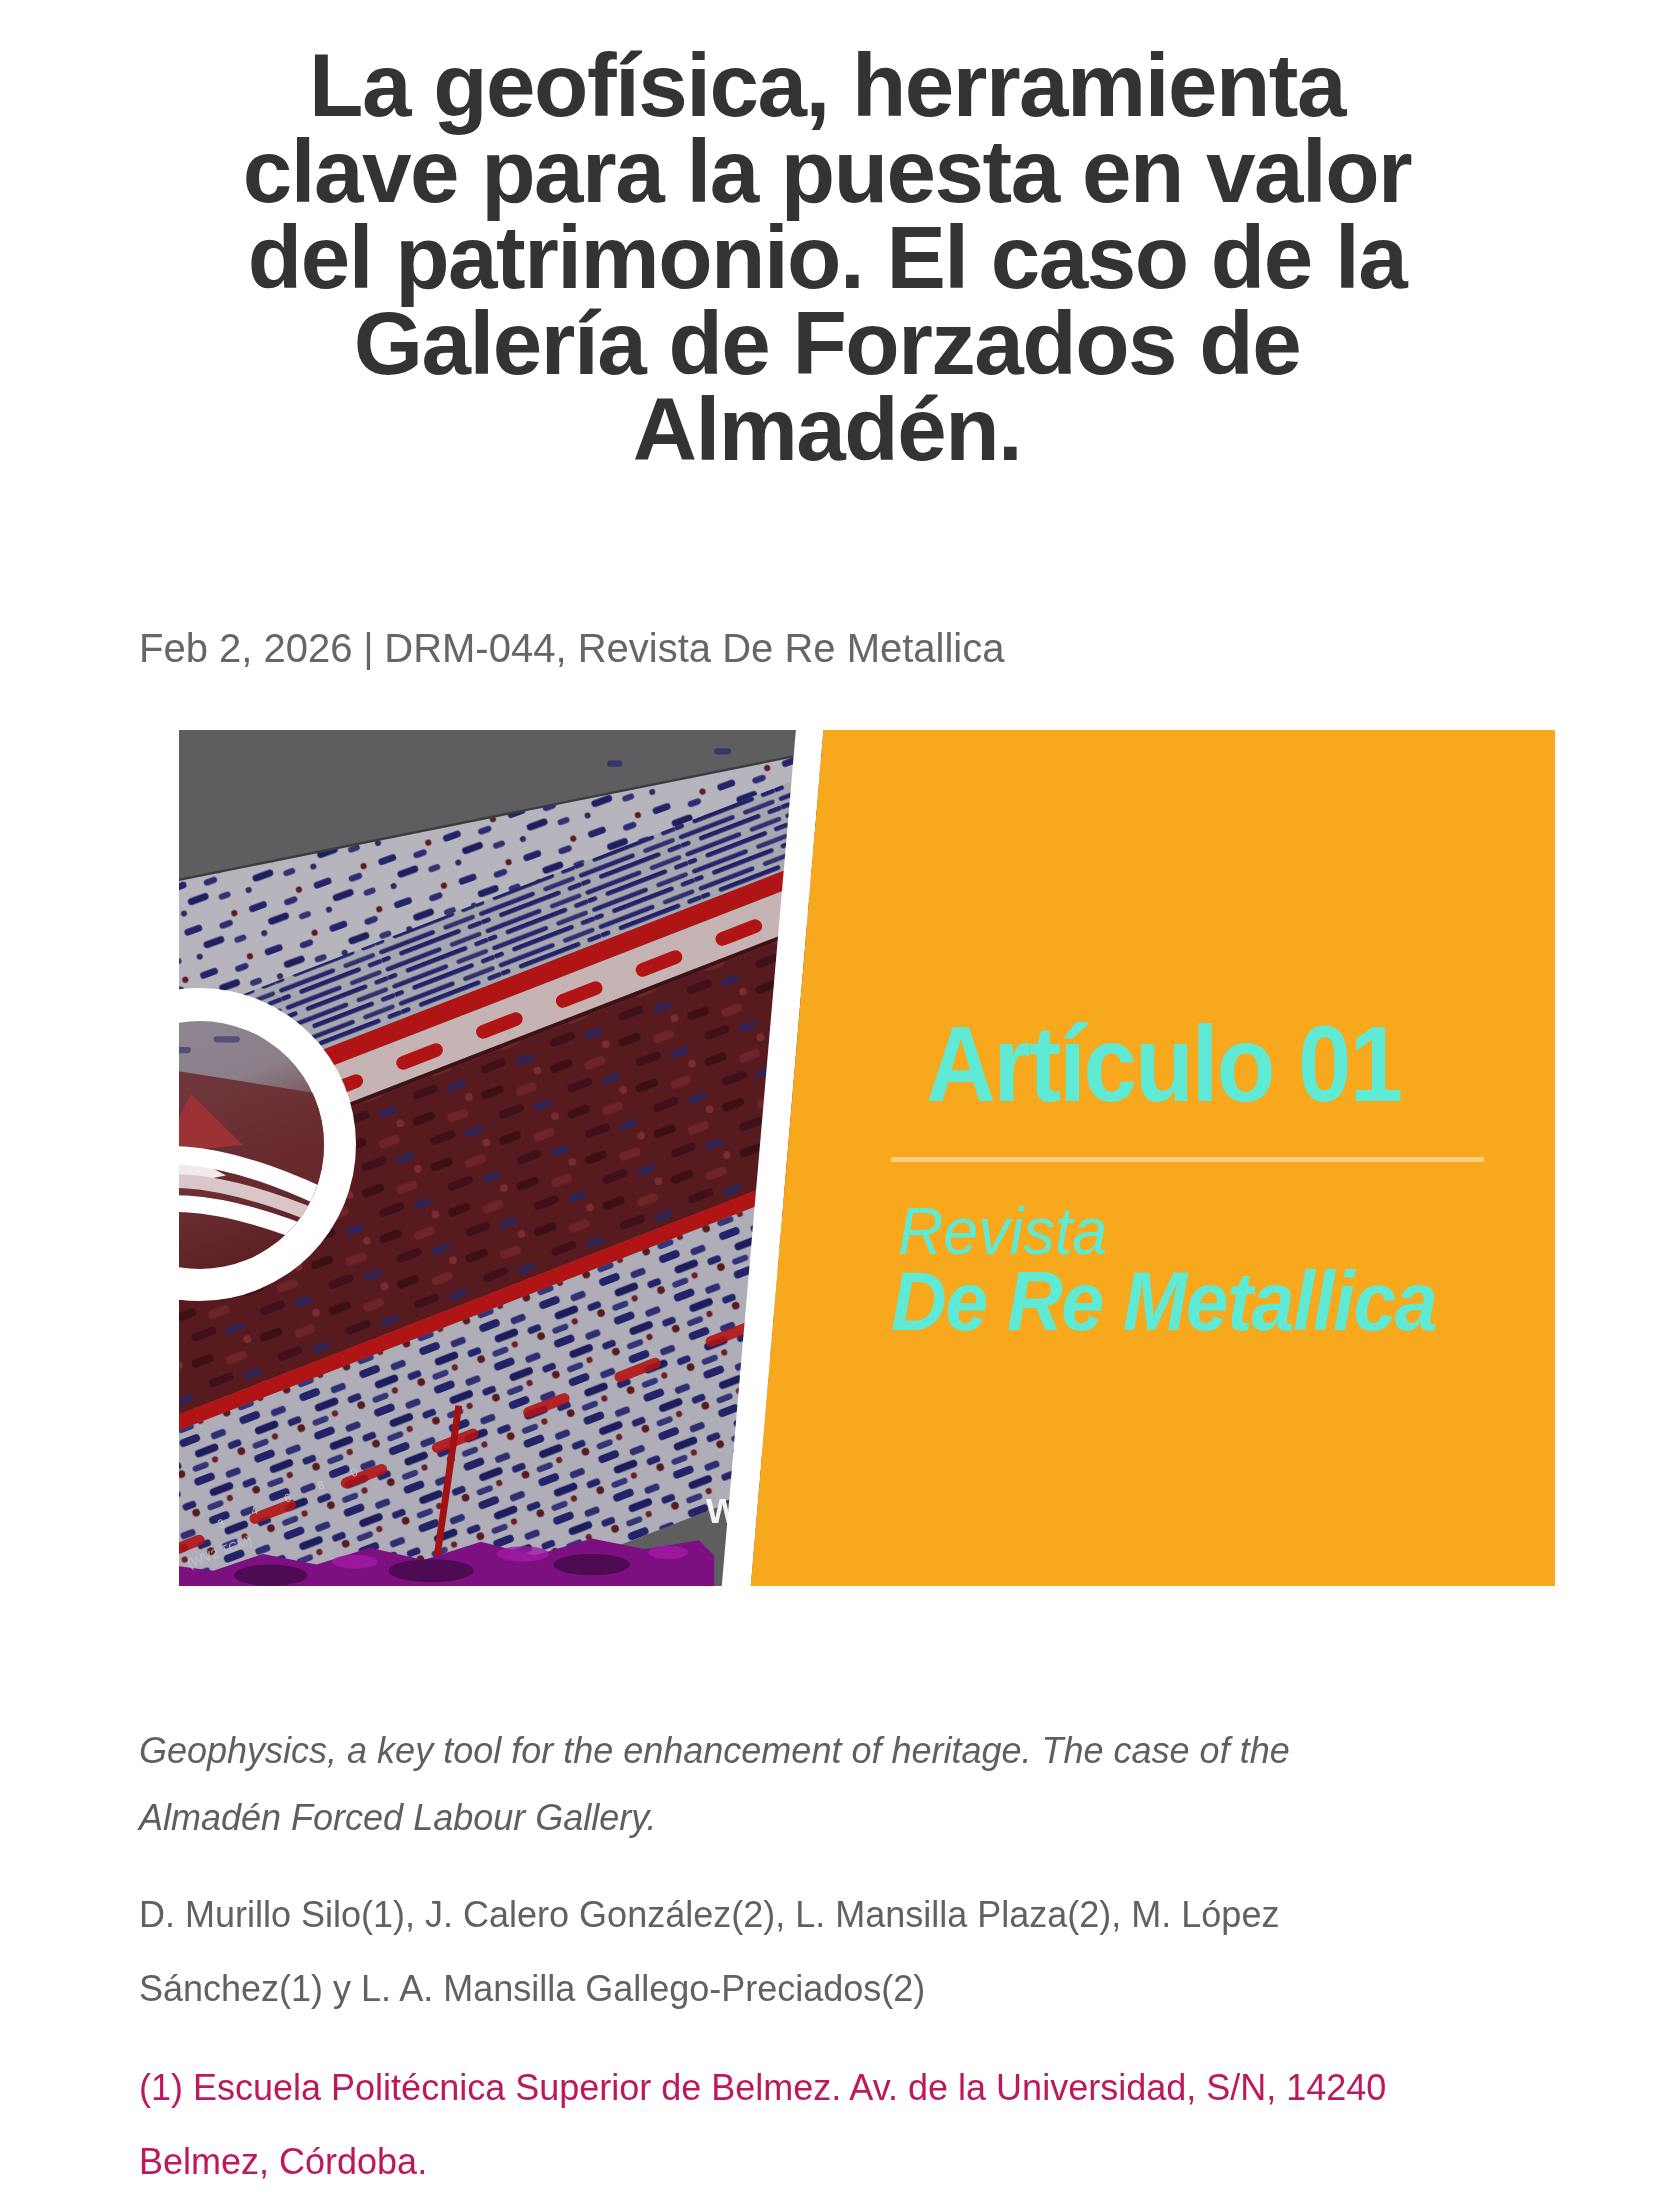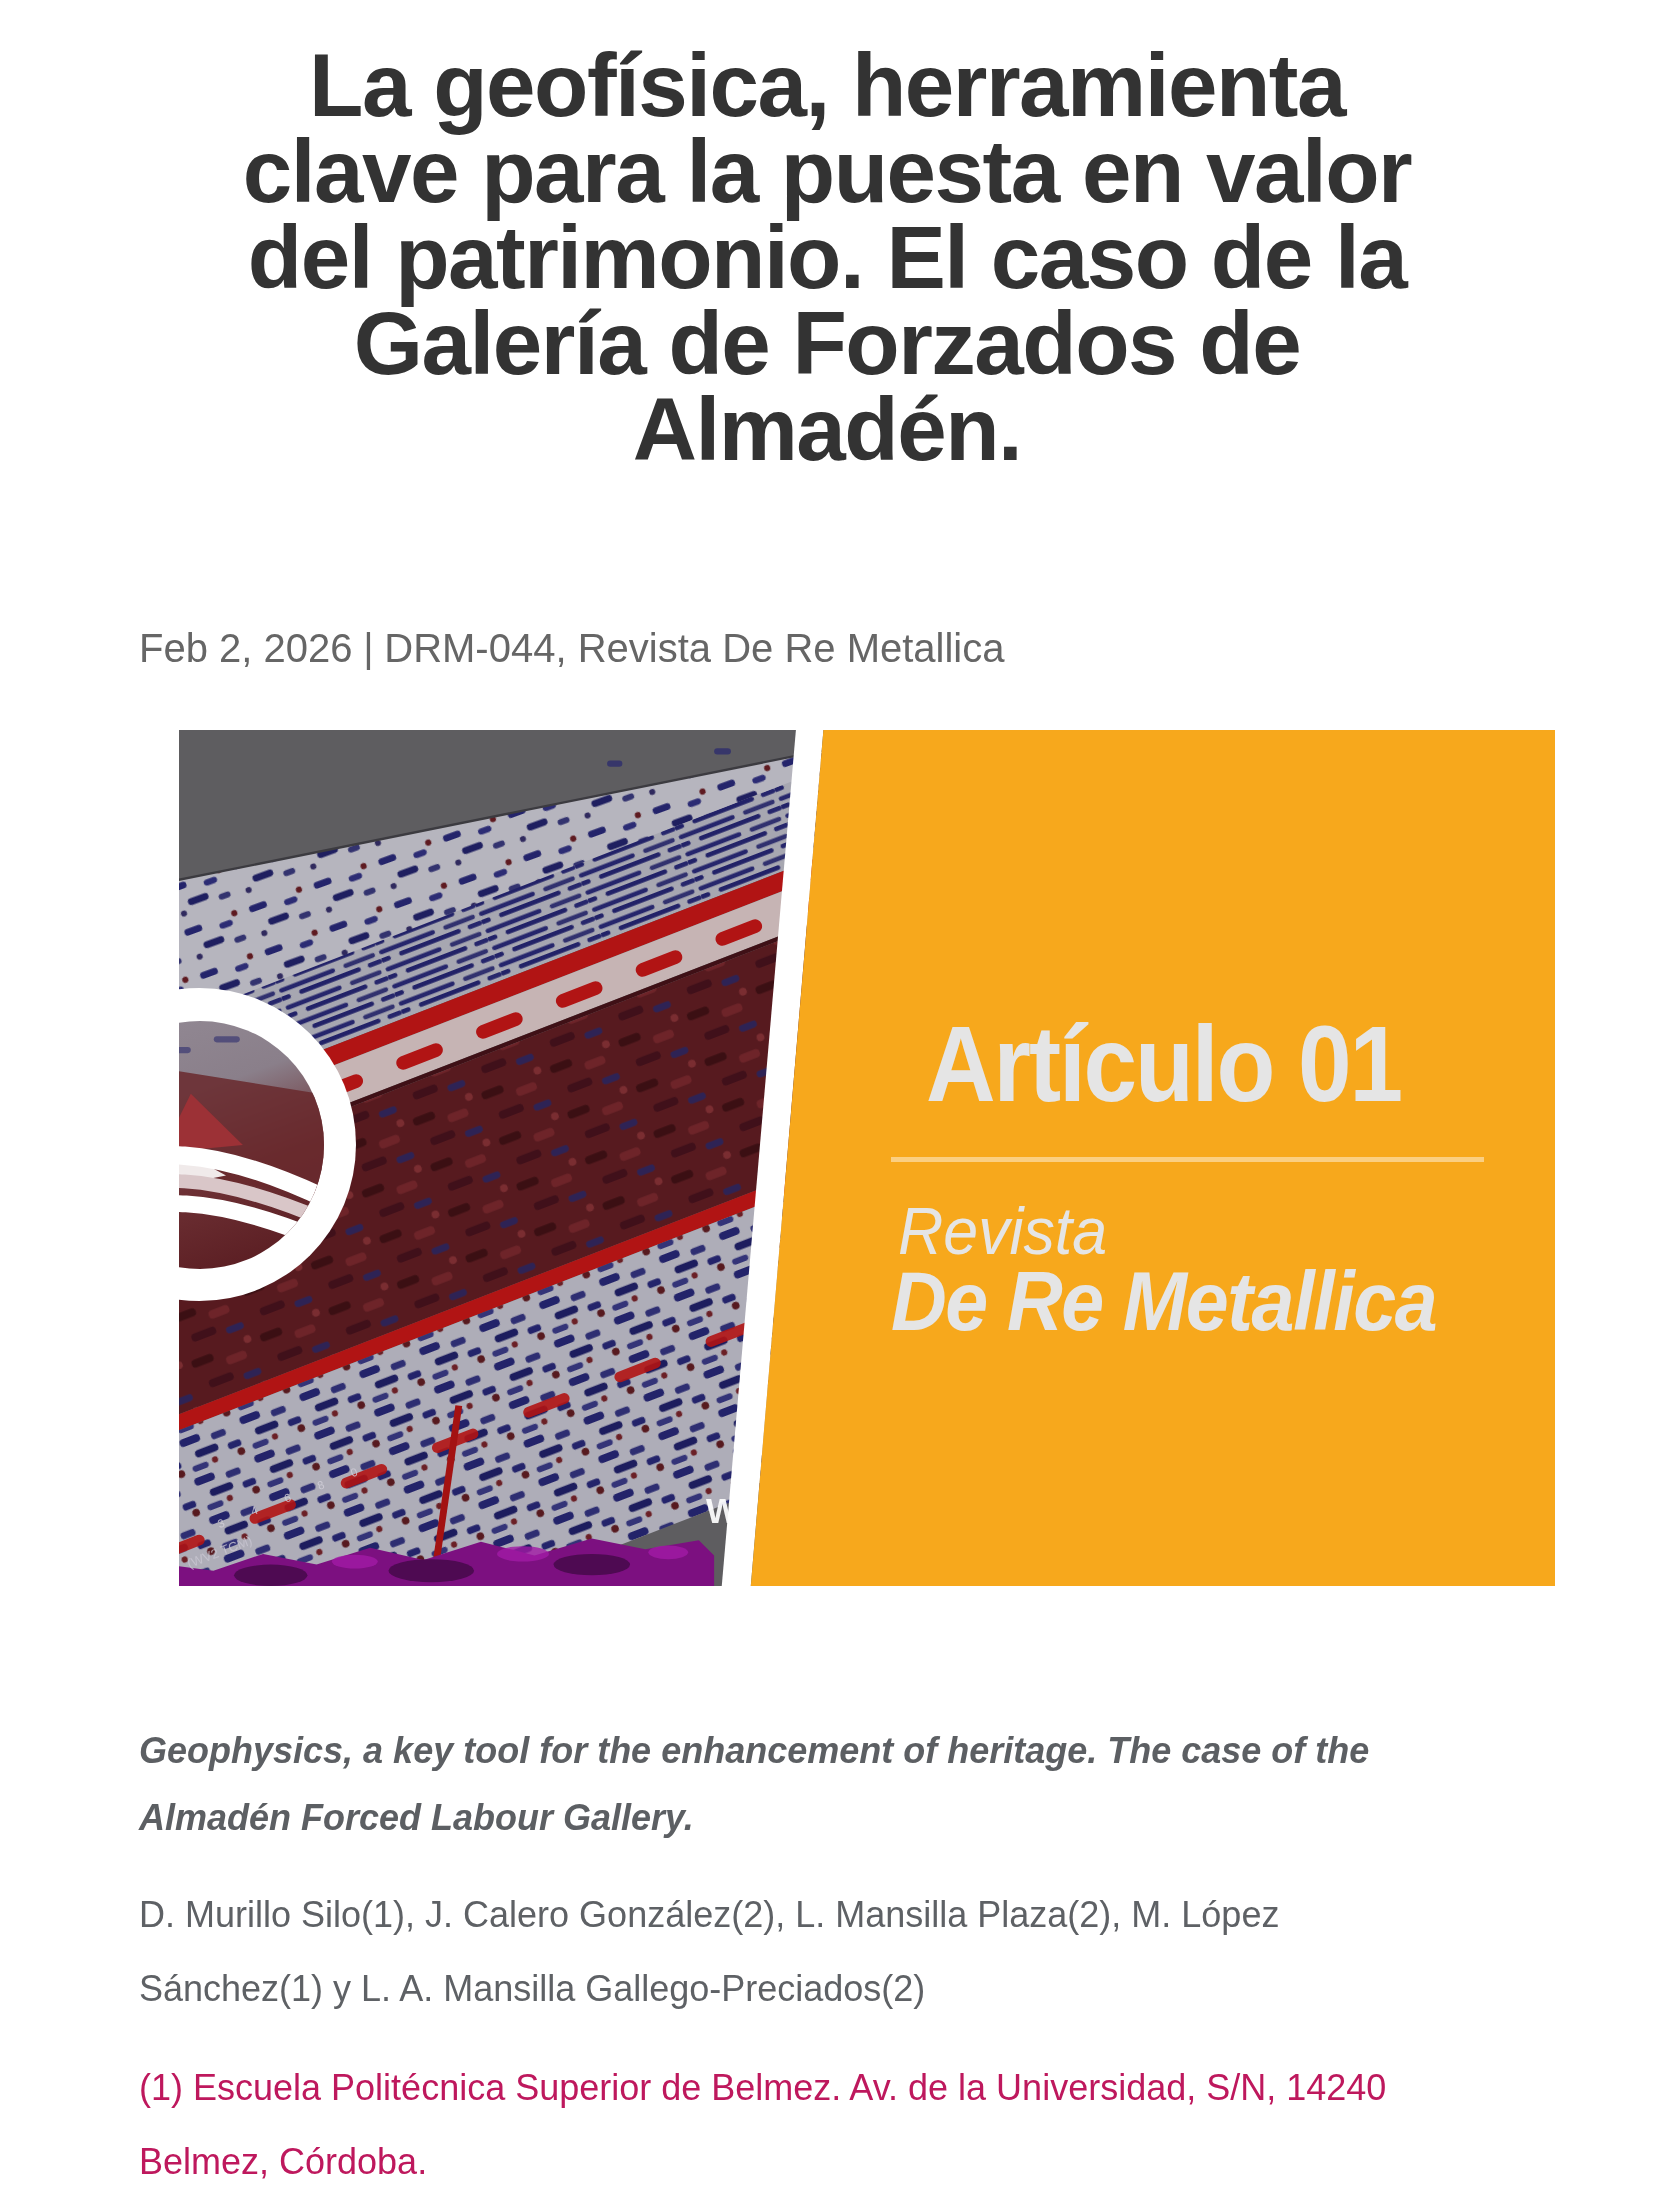--- a/index.html
+++ b/index.html
@@ -73,21 +73,21 @@
     color: #d2cfd9; font-size: 11.5px; letter-spacing: 13px;
     transform: rotate(-21deg); transform-origin: left top; opacity: .85;
   }
   .axis-label {
     position: absolute; left: 6.1px; top: 827px;
     color: #c9c6d2; font-size: 13px;
     transform: rotate(-21deg); transform-origin: left top; opacity: .8;
   }
 
   
-  .panel-text { position: absolute; inset: 0; color: #e5e5e5; }
+  .panel-text { position: absolute; inset: 0; color: #5eead4; }
   .p-article {
     position: absolute; left: 747px; top: 281px;
     font-size: 107px; line-height: 1; font-weight: 700; letter-spacing: -2.3px;
     transform: scaleX(.9); transform-origin: left top; white-space: nowrap;
   }
   .p-divider {
     position: absolute; left: 712px; top: 427px;
     width: 593px; height: 4.6px; background: rgba(255,255,255,.45);
   }
   .p-revista {
@@ -103,21 +103,21 @@
   .p-issue {
     position: absolute; right: 76px; top: 612px;
     font-size: 115px; line-height: 1; font-weight: 700; letter-spacing: -1.5px;
     white-space: nowrap;
   }
 
   
   .abstract {
     margin: 131px 0 0 0;
     font-size: 36px; line-height: 67px;
-    font-weight: 700; font-style: italic;
+    font-weight: 400; font-style: italic;
     color: #5c5f63;
   }
   .authors {
     margin: 27px 0 0 0;
     font-size: 36px; line-height: 74px;
     color: #5e6165;
   }
   .affiliation {
     margin: 24.5px 0 0 0;
     font-size: 36px; line-height: 74px;

